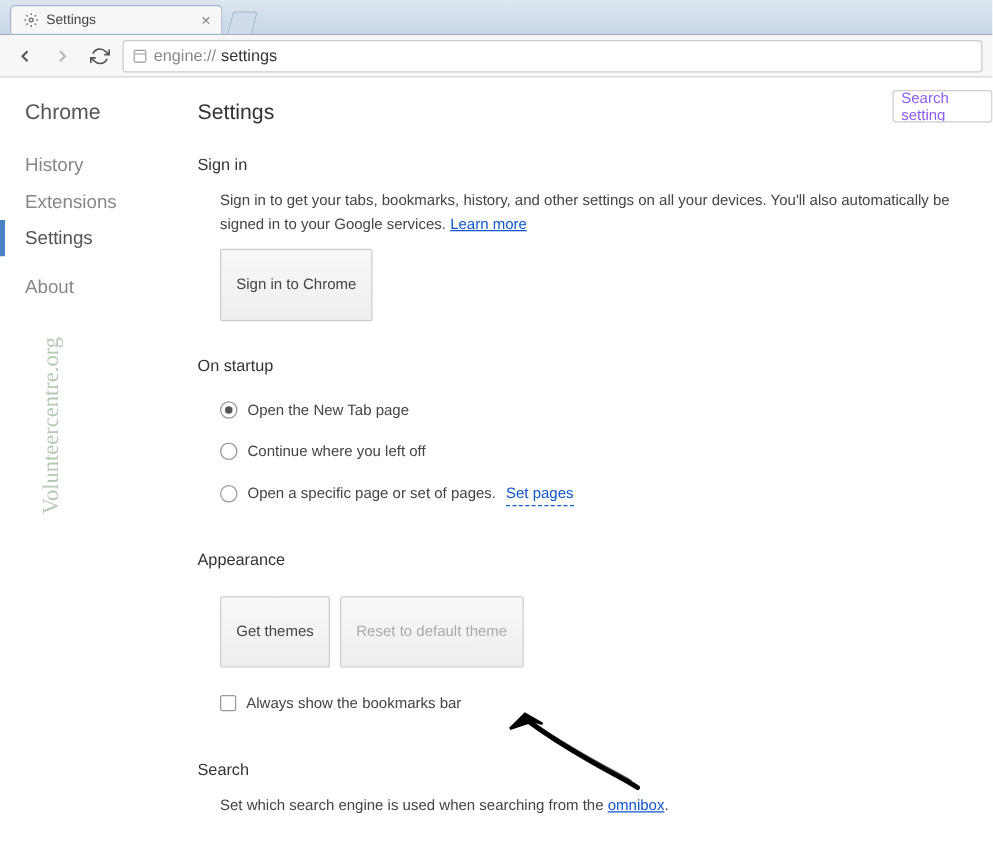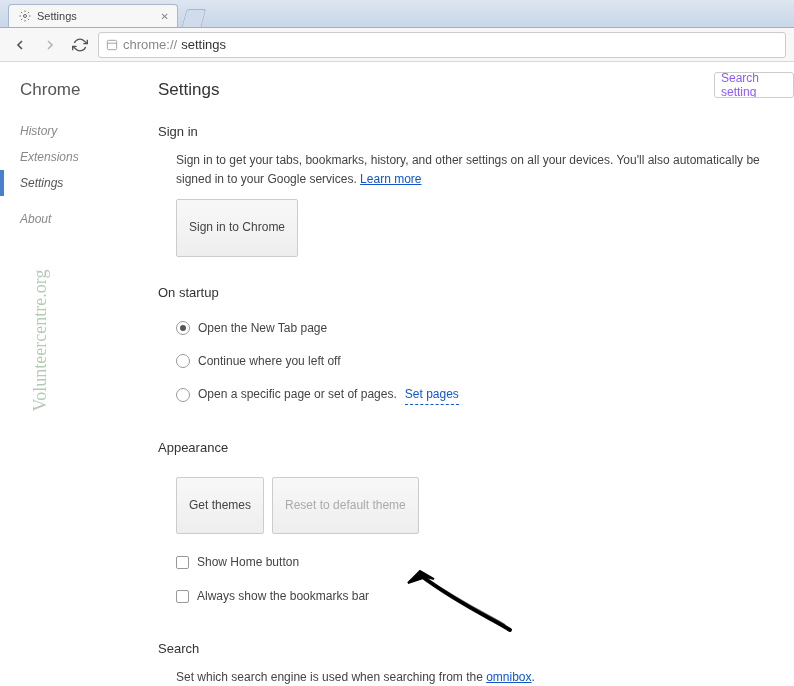--- a/index.html
+++ b/index.html
@@ -97,25 +97,24 @@
     .sidebar {
       width: 150px;
       padding: 18px 0 0 20px;
     }
     .sidebar-title {
       font-size: 17px;
       color: #555;
       margin-bottom: 18px;
     }
     .sidebar-item {
-      font-size: 12px;
+      font-size: 15px;
       color: #888;
       padding: 6px 0;
       cursor: pointer;
-      font-style: italic;
     }
     .sidebar-item.active {
       color: #555;
       font-weight: 500;
       border-left: 4px solid #4a80c7;
       margin-left: -20px;
       padding-left: 16px;
     }
     .main {
       flex: 1;
@@ -260,21 +259,21 @@
     <svg viewBox="0 0 24 24" fill="none" stroke="#555" stroke-width="2">
         <path d="M23 4v6h-6M1 20v-6h6"></path>
         <path d="M3.5 9a9 9 0 0 1 14.8-3L23 10M1 14l4.7 4a9 9 0 0 0 14.8-3"></path>
       </svg>
   </div>
   <div class="omnibox">
     <svg class="globe" viewBox="0 0 24 24" fill="none" stroke="#999" stroke-width="1.5">
       <rect x="4" y="4" width="16" height="16" rx="2"></rect>
       <path d="M4 9h16"></path>
     </svg>
-    <span class="url-text">chrome://</span>
+    <span class="url-text">engine://</span>
       <span class="url-path">settings</span>
   </div>
 </div>
 
 <div class="content">
   <div class="sidebar">
     <div class="sidebar-title">Chrome</div>
     <div class="sidebar-item">History</div>
     <div class="sidebar-item">Extensions</div>
     <div class="sidebar-item active">Settings</div>
@@ -319,24 +318,20 @@
 
     <div class="section">
       <div class="section-title">Appearance</div>
       <div class="section-body">
         <div class="btn-row">
           <span class="btn">Get themes</span>
           <span class="btn disabled">Reset to default theme</span>
         </div>
         <div class="check-row">
           <span class="checkbox"></span>
-          <span>Show Home button</span>
-        </div>
-        <div class="check-row">
-          <span class="checkbox"></span>
           <span>Always show the bookmarks bar</span>
         </div>
       </div>
     </div>
 
     <div class="section">
       <div class="section-title">Search</div>
       <div class="section-body">
         <div>
           <span>Set which search engine is used when searching from the </span><span class="link underline">omnibox</span><span>.</span>

